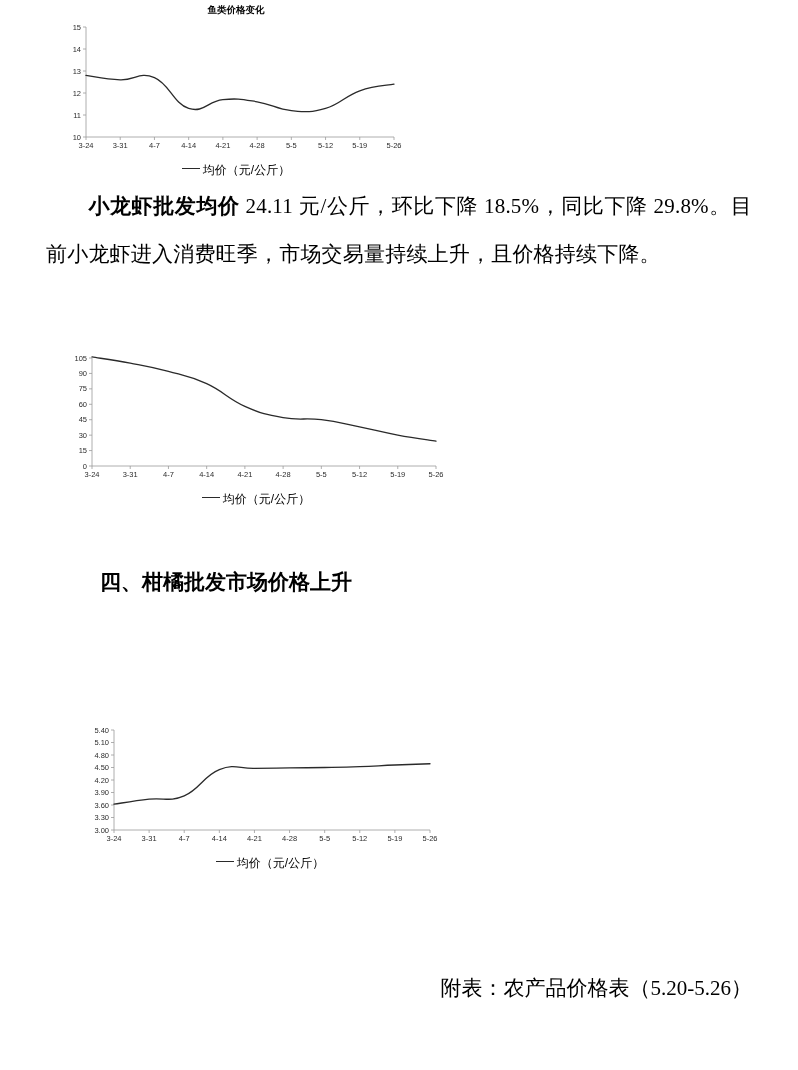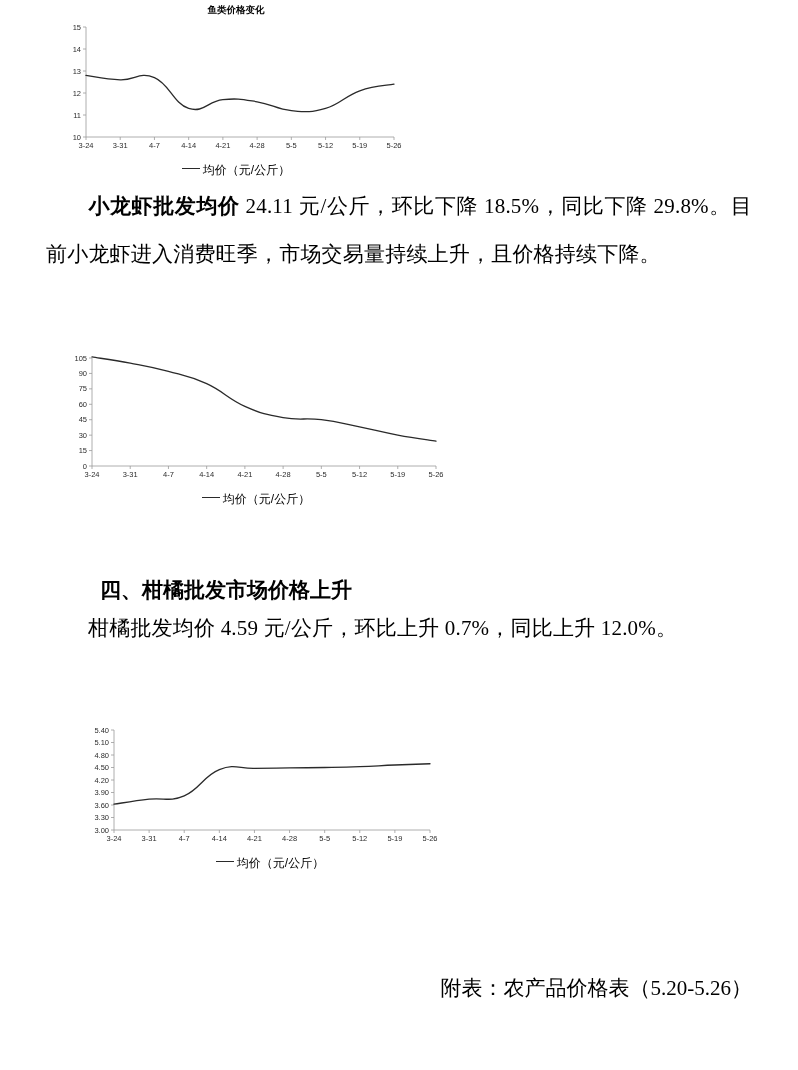--- a/index.html
+++ b/index.html
@@ -69,21 +69,20 @@
     display: inline-block;
     width: 42px;
   }
   .bold-lead {
     font-weight: bold;
   }
   .heading {
     font-size: 21px;
     font-weight: bold;
     line-height: 34px;
-    margin-top: 8px;
   }
   .footer-note {
     font-size: 21px;
     line-height: 32px;
     text-align: right;
   }
 
   
   #chart-fish { position: absolute; left: 46px;  top: 4px;   width: 380px; }
   #para-crayfish { position: absolute; left: 46px; top: 182px; width: 706px; }
@@ -224,23 +223,20 @@
       </svg>
     </div>
     <div class="legend">
       <span class="swatch"></span>
       <span>均价（元/公斤）</span>
     </div>
   </div>
 
   <div class="heading" id="heading-citrus">四、柑橘批发市场价格上升</div>
 
-  <div class="para" id="para-citrus">
-    <span class="indent"></span><span>柑橘批发均价 4.59 元/公斤，环比上升 0.7%，同比上升 12.0%。</span>
-  </div>
 
   <div class="chart-block" id="chart-citrus">
     <div class="plot-wrap">
       <svg width="400" height="130" viewBox="0 0 400 130">
         <g id="citrus-yaxis">
             <path class="axis-line" d="M44,8 L44,108"></path>
             <line class="tick" x1="41" y1="108" x2="44" y2="108"></line>
             <text x="39" y="110.6" class="axis-text" text-anchor="end">3.00</text>
             <line class="tick" x1="41" y1="95.50000000000001" x2="44" y2="95.50000000000001"></line>
             <text x="39" y="98.10000000000001" class="axis-text" text-anchor="end">3.30</text>

